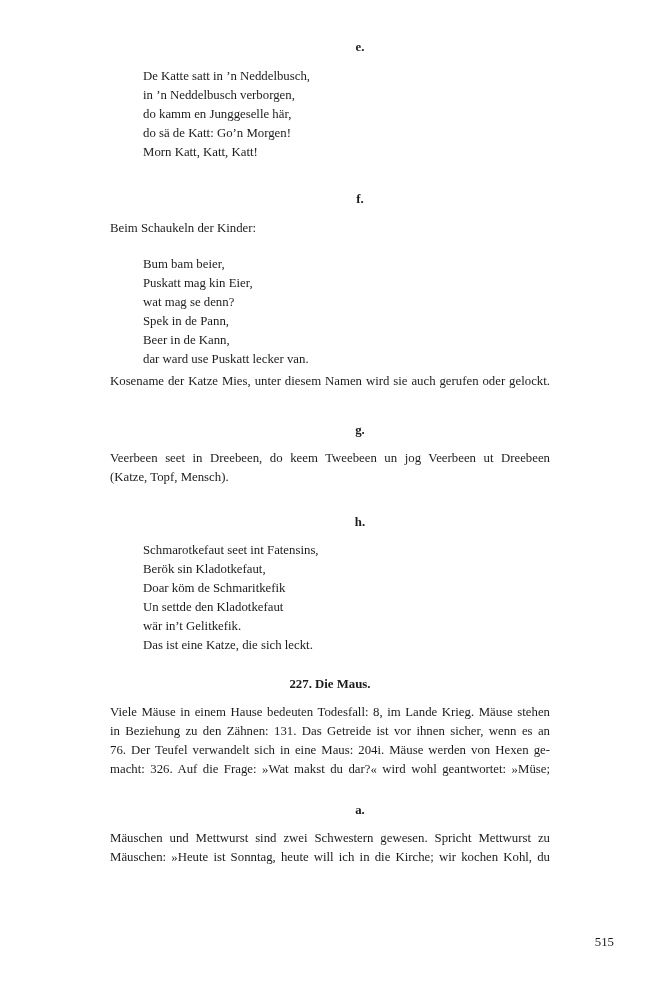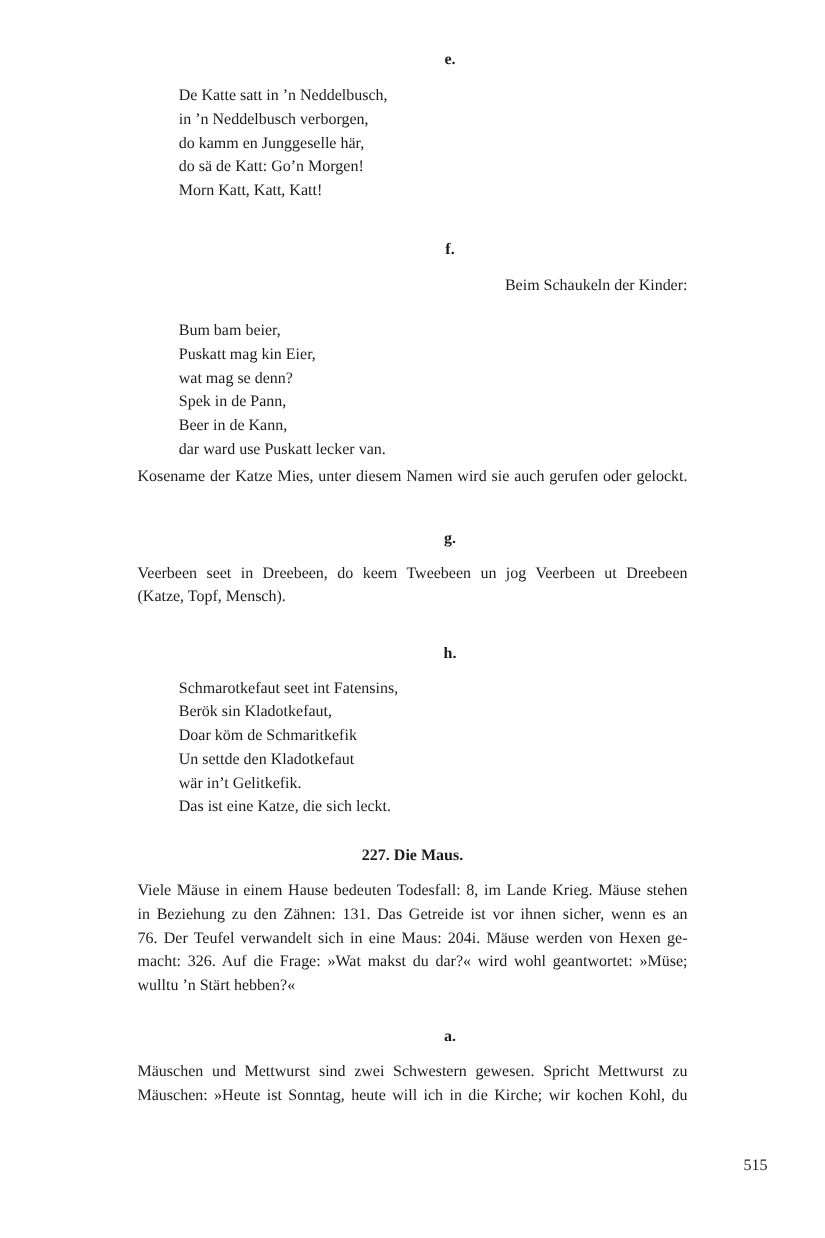--- a/index.html
+++ b/index.html
@@ -23,30 +23,30 @@
     font-size: 12.8px;
     line-height: 19px;
   }
   .heading { font-weight: bold; text-align: center; }
   .heading.shift { transform: translateX(30px); }
   .verse { padding-left: 33px; }
   .pline { text-align: justify; text-align-last: justify; }
   .pline.lastline { text-align: right; text-align-last: left; }
   .h-e   { margin-bottom: 10px; }
   .h-f   { margin-top: 28px; margin-bottom: 10px; }
-  .intro-f { margin-bottom: 17px; text-align: right; }
+  .intro-f { margin-bottom: 17px; }
   .note-f  { margin-top: 3px; }
   .h-g   { margin-top: 30px; margin-bottom: 9px; }
   .h-h   { margin-top: 26px; margin-bottom: 9px; }
   .h-maus{ margin-top: 20px; margin-bottom: 9px; }
   .h-a   { margin-top: 22px; margin-bottom: 9px; }
   .page-number {
     position: absolute;
     right: 46px;
-    bottom: 48px;
+    bottom: 38px;
     font-size: 12.8px;
     line-height: 19px;
   }
 </style>
 </head>
 <body>
 
 <div class="page">
   <div class="content">
 
@@ -86,21 +86,20 @@
       <div>wär in’t Gelitkefik.</div>
       <div>Das ist eine Katze, die sich leckt.</div>
     </div>
 
     <div class="heading h-maus">227. Die Maus.</div>
     <div>
       <div class="pline">Viele Mäuse in einem Hause bedeuten Todesfall: 8, im Lande Krieg. Mäuse stehen</div>
       <div class="pline">in Beziehung zu den Zähnen: 131. Das Getreide ist vor ihnen sicher, wenn es an</div>
       <div class="pline">76. Der Teufel verwandelt sich in eine Maus: 204i. Mäuse werden von Hexen ge-</div>
       <div class="pline">macht: 326. Auf die Frage: »Wat makst du dar?« wird wohl geantwortet: »Müse;</div>
-      <div class="pline lastline">wulltu ’n Stärt hebben?«</div>
     </div>
 
     <div class="heading shift h-a">a.</div>
     <div>
       <div class="pline">Mäuschen und Mettwurst sind zwei Schwestern gewesen. Spricht Mettwurst zu</div>
       <div class="pline">Mäuschen: »Heute ist Sonntag, heute will ich in die Kirche; wir kochen Kohl, du</div>
     </div>
 
   </div>
 

